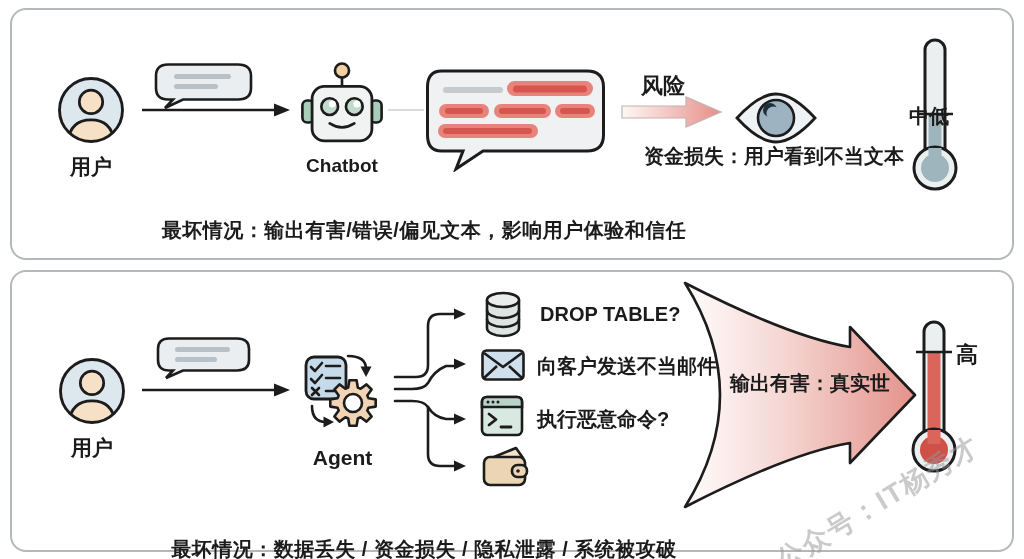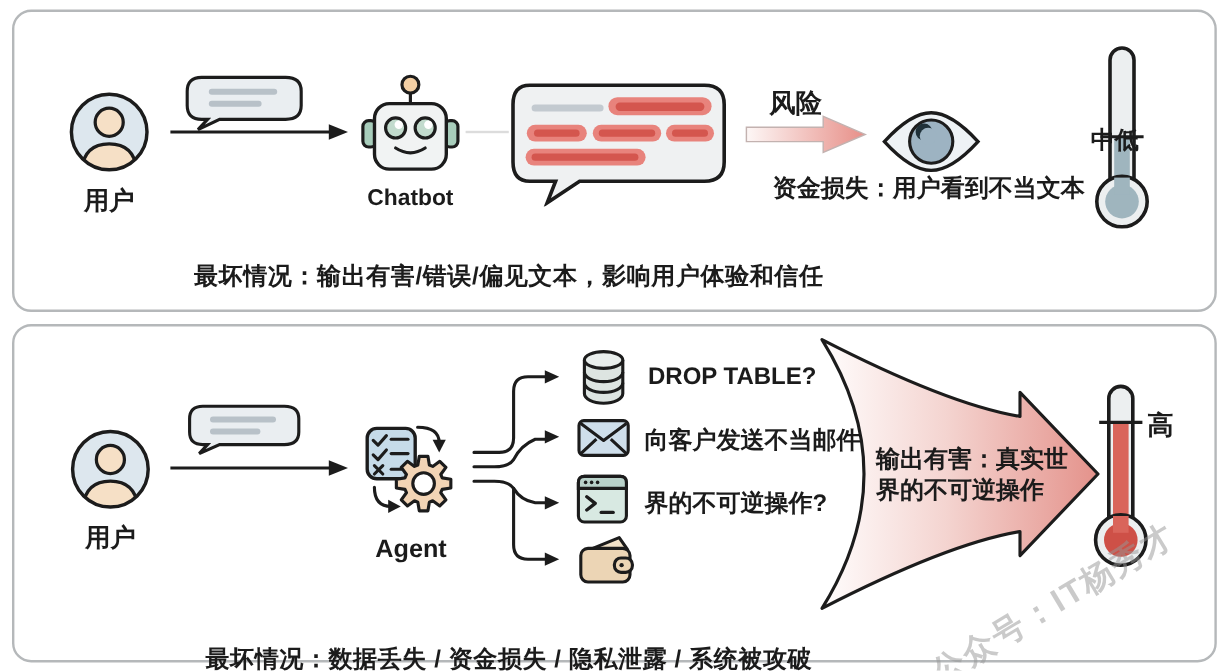--- a/index.html
+++ b/index.html
@@ -219,21 +219,21 @@
     <svg width="44" height="42" viewBox="0 0 44 42">
       <rect x="2" y="2" width="40" height="38" rx="5" fill="#d8e9e2" stroke="#1c1c1c" stroke-width="2.6"></rect>
       <path d="M7 2 H37 Q42 2 42 7 V12 H2 V7 Q2 2 7 2 Z" fill="#b9d2ca" stroke="#1c1c1c" stroke-width="2.6"></path>
       <circle cx="8" cy="7" r="1.5" fill="#1c1c1c"></circle>
         <circle cx="13" cy="7" r="1.5" fill="#1c1c1c"></circle>
         <circle cx="18" cy="7" r="1.5" fill="#1c1c1c"></circle>
       <path d="M9 19 l7 5.5 l-7 5.5" fill="none" stroke="#1c1c1c" stroke-width="2.8" stroke-linecap="round" stroke-linejoin="round"></path>
       <line x1="21" y1="32" x2="31" y2="32" stroke="#1c1c1c" stroke-width="2.8" stroke-linecap="round"></line>
     </svg>
   </div>
-  <div class="abs branch-label" style="left:537px;top:406px;">界的不可逆操作?</div>
+  <div class="abs branch-label" style="left:537px;top:406px;">执行恶意命令?</div>
 
   <div class="abs" style="left:481px;top:444px;">
     <svg width="48" height="46" viewBox="0 0 48 46">
       <path d="M13 13 L35 4 L42 14 Z" fill="#f3e3c9" stroke="#1c1c1c" stroke-width="2.6" stroke-linejoin="round"></path>
       <rect x="3" y="13" width="41" height="28" rx="6" fill="#ecd5b5" stroke="#1c1c1c" stroke-width="2.6"></rect>
       <rect x="31" y="21" width="15" height="12" rx="5.5" fill="#ecd5b5" stroke="#1c1c1c" stroke-width="2.6"></rect>
       <circle cx="37" cy="27" r="1.8" fill="#1c1c1c"></circle>
     </svg>
   </div>
 
@@ -244,21 +244,20 @@
           <stop offset="0" stop-color="#fffdfd"></stop>
             <stop offset="0.45" stop-color="#f4d4d0"></stop>
             <stop offset="1" stop-color="#e4928b"></stop>
         </linearGradient>
       </defs>
       <path d="M30 13 Q135 67 195 77 L195 57 L260 125 L195 193 L195 173 Q135 183 30 237 Q100 125 30 13 Z" fill="url(#biggrad)" stroke="#1c1c1c" stroke-width="2.6" stroke-linejoin="round"></path>
     </svg>
   </div>
   <div class="abs lbl" style="left:730px;top:370px;width:178px;font-size:20px;line-height:26px;white-space:normal;">
     <div>输出有害：真实世</div>
-    <div>界的不可逆操作</div>
   </div>
 
   <div class="abs" style="left:902px;top:318px;">
     <svg width="64" height="160" viewBox="0 0 64 160">
       <rect x="22" y="4" width="20" height="120" rx="10" fill="#eceff0" stroke="#1c1c1c" stroke-width="3"></rect>
       <rect x="25.5" y="34" width="13" height="94" fill="#d9655b"></rect>
       <circle cx="32" cy="132" r="21" fill="#eceff0" stroke="#1c1c1c" stroke-width="3"></circle>
       <circle cx="32" cy="132" r="14" fill="#ce5047"></circle>
       <rect x="25.5" y="112" width="13" height="14" fill="#d9655b"></rect>
       <line x1="14" y1="34" x2="50" y2="34" stroke="#1c1c1c" stroke-width="2.6"></line>

